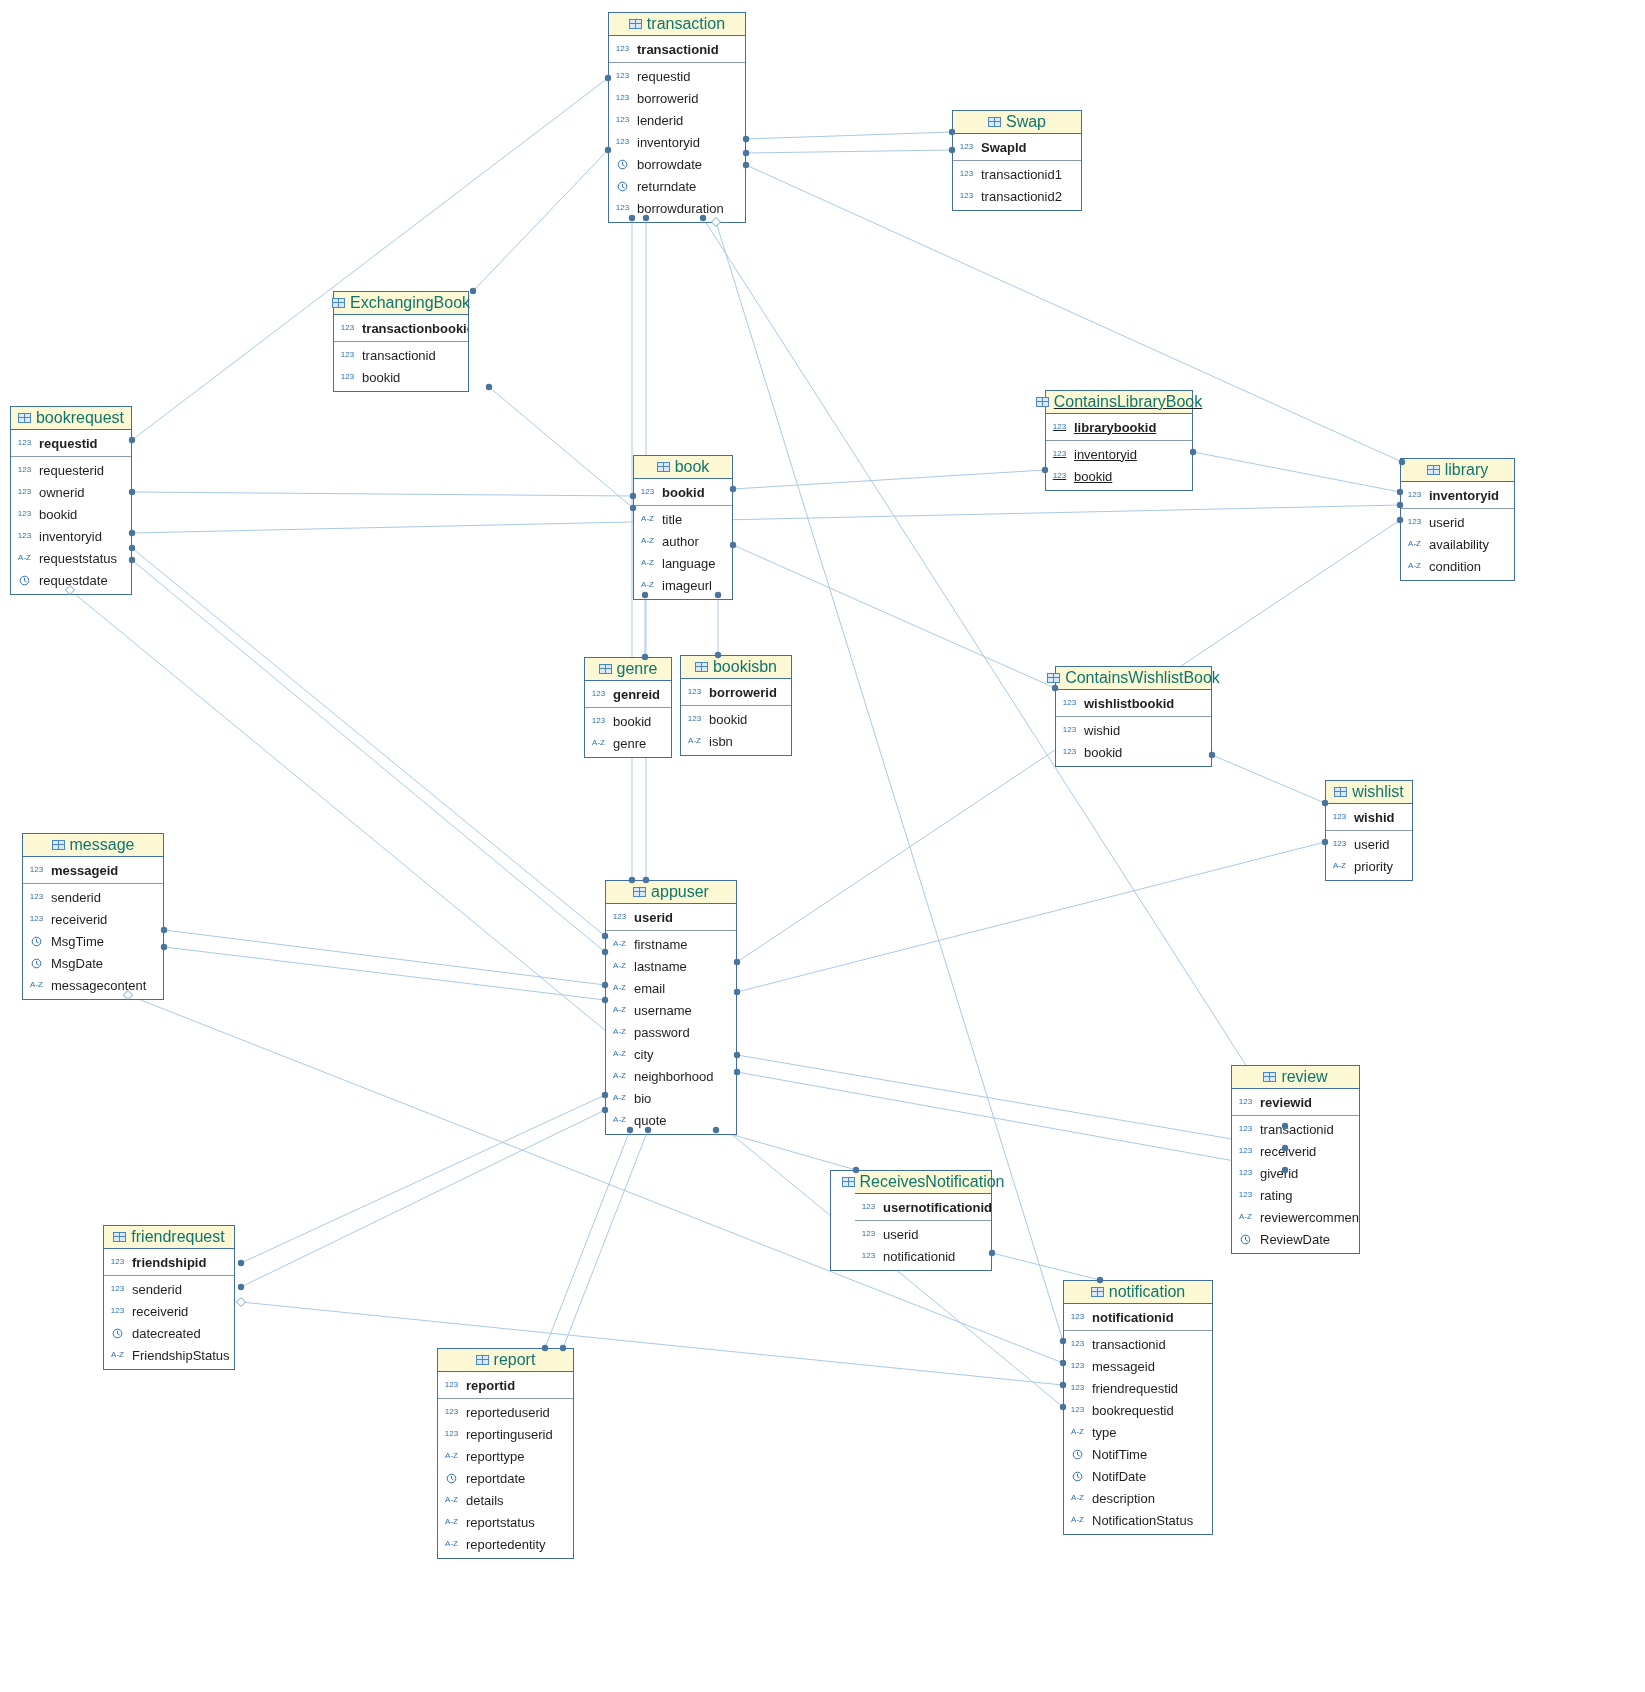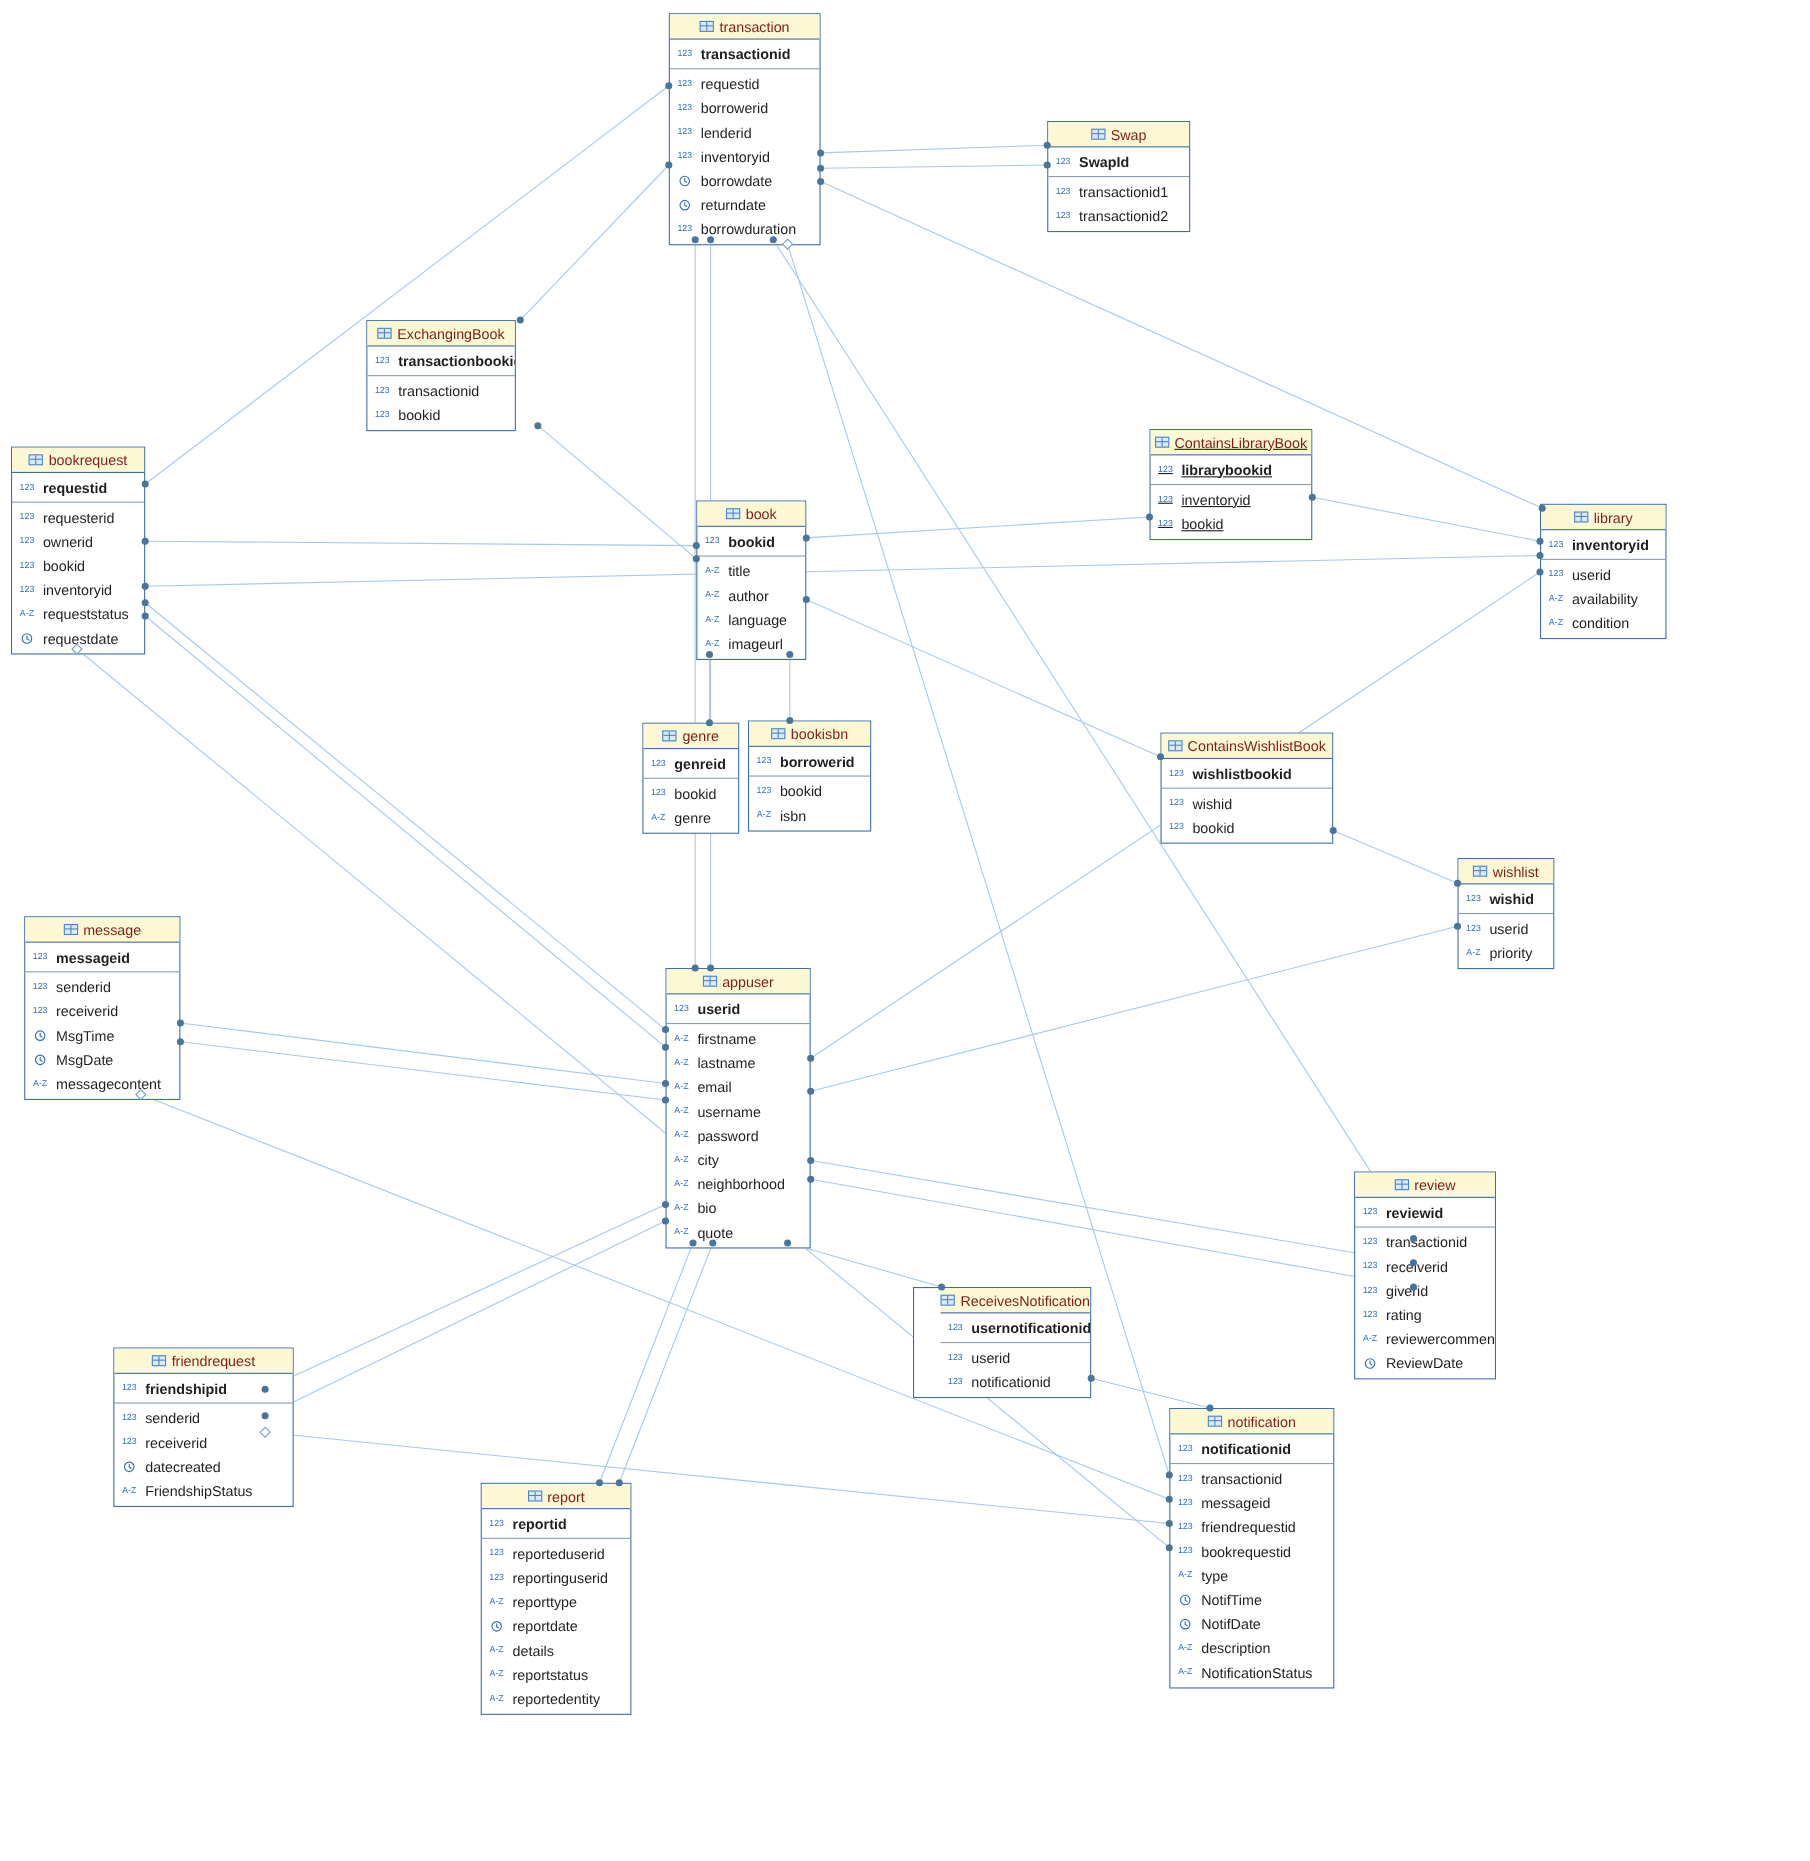--- a/index.html
+++ b/index.html
@@ -14,21 +14,21 @@
   .entity {
     position:absolute; z-index:2; background:#ffffff;
     border:1px solid #3e6fa8; color:#1f1f1f; font-size:13px;
     box-sizing:border-box;
   }
   .entity-header {
     display:flex; align-items:center; justify-content:center; gap:5px;
     height:22px; padding:0 5px; background:#fcf8d4;
     border-bottom:1px solid #3e6fa8; white-space:nowrap;
   }
-  .entity-title { font-size:13px; color:#7f1d1d; }
+  .entity-title { font-size:16px; color:#0f766e; }
   .tbl-icon {
     flex:0 0 auto; width:13px; height:10px; box-sizing:border-box;
     border:1px solid #4a86c8; background-color:#dce9f8;
     background-image:linear-gradient(#4a86c8,#4a86c8),linear-gradient(#4a86c8,#4a86c8);
     background-repeat:no-repeat,no-repeat;
     background-position:0 3px,5px 0;
     background-size:100% 1px,1px 100%;
   }
   .pk-block { border-bottom:1px solid #8a9bb0; padding:2px 0; }
   .field-block { padding:2px 0 3px; }
@@ -613,21 +613,21 @@
         <div class="row">
           <span class="f-icon">123</span>
           <span class="f-name">userid</span>
         </div>
         <div class="row">
           <span class="f-icon">123</span>
           <span class="f-name">notificationid</span>
         </div>
       </div>
     </div>
-    <div class="entity" style="left: 103px; top: 1225px; width: 164px;">
+    <div class="entity" style="left: 103px; top: 1225px; width: 132px;">
       <div class="entity-header">
         <span class="tbl-icon"></span>
         <span class="entity-title">friendrequest</span>
       </div>
       <div class="pk-block">
         <div class="row pk">
           <span class="f-icon">123</span>
           <span class="f-name">friendshipid</span>
         </div>
       </div>

